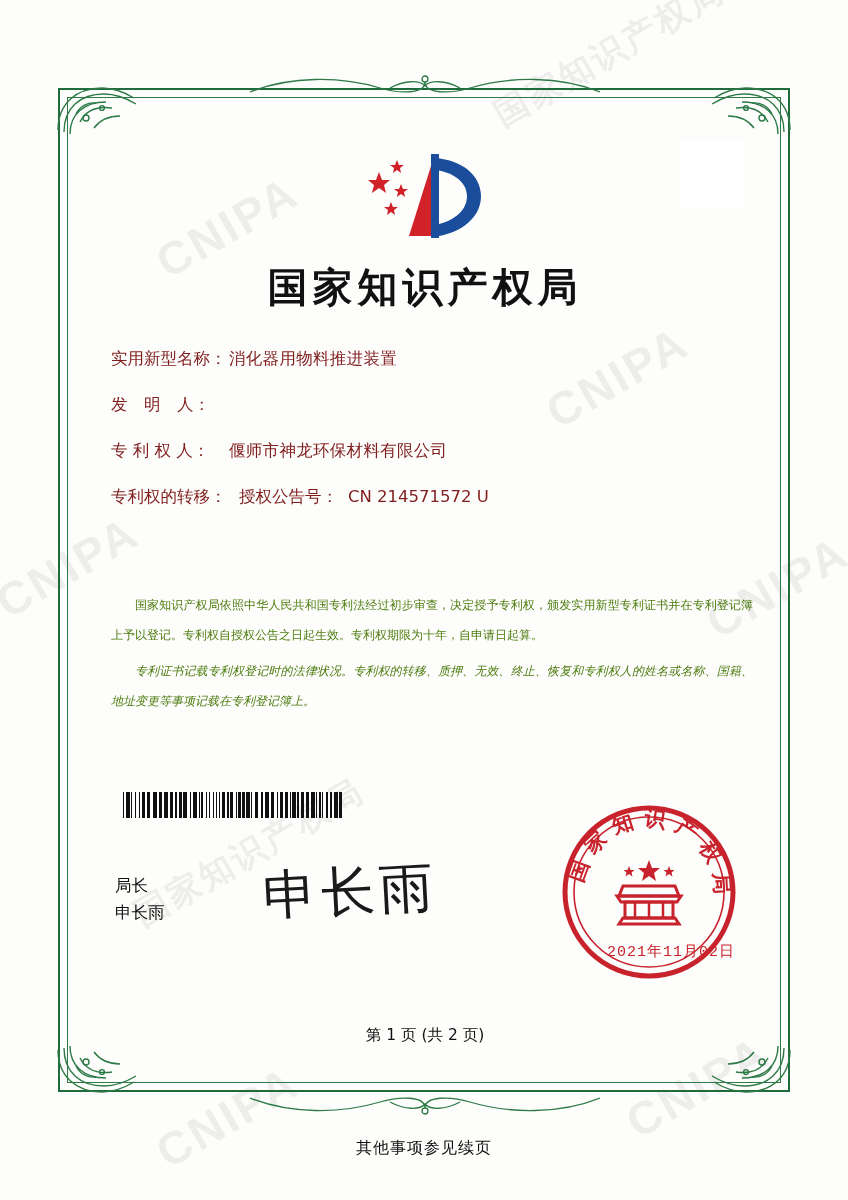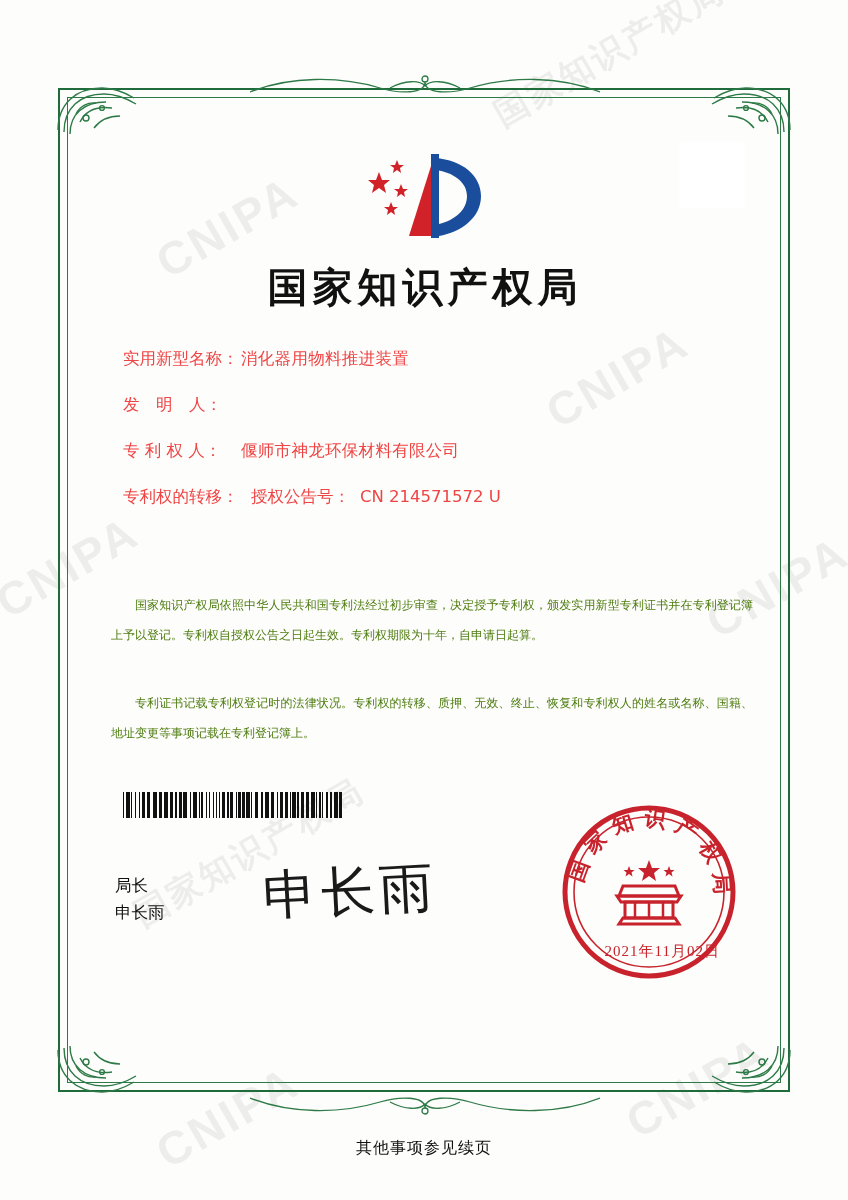--- a/index.html
+++ b/index.html
@@ -128,23 +128,22 @@
     position: absolute;
     left: 16px;
     top: 228px;
     width: 640px;
   }
   .field {
     display: flex;
     align-items: baseline;
     margin-bottom: 24px;
     font-size: 16.5px;
-    color: #ef4444;
+    color: #7f1d1d;
     font-family: "DejaVu Sans", sans-serif;
-    margin-left: 12px;
   }
   .field .lab {
     width: 118px;
     flex: 0 0 118px;
     letter-spacing: 0px;
   }
   .field .val {
     flex: 1;
     letter-spacing: 0.3px;
   }
@@ -161,21 +160,21 @@
     position: absolute;
     left: 16px;
     width: 642px;
     font-size: 12px;
     line-height: 30px;
     color: #4d7c0f;
     text-align: justify;
     font-family: "DejaVu Sans", sans-serif;
   }
   .para.p1 { top: 470px; }
-  .para.p2 { top: 568px; }
+  .para.p2 { top: 536px; font-style: italic; }
   .para .indent { text-indent: 2em; display: block; }
 
   
   .barcode {
     position: absolute;
     left: 28px;
     top: 672px;
     width: 222px;
     height: 26px;
     display: flex;
@@ -208,25 +207,25 @@
   
   .seal {
     position: absolute;
     right: 18px;
     top: 684px;
     width: 176px;
     height: 176px;
   }
   .seal-date {
     position: absolute;
-    right: 35px;
+    right: 20px;
     top: 822px;
     font-size: 15px;
     color: #c8232c;
-    font-family: Liberation Serif, serif;
+    font-family: Liberation Mono, monospace;
     letter-spacing: 1px;
   }
 
   .pagenum {
     position: absolute;
     left: 0;
     top: 905px;
     width: 100%;
     text-align: center;
     font-size: 15.5px;
@@ -508,16 +507,17 @@
         <polygon points="-26,-14 26,-14 30,-4 -30,-4" fill="none" stroke="#c8232c" stroke-width="3"></polygon>
         <g fill="#c8232c">
           <polygon points="0,-40 3,-32 11,-32 5,-27 7,-19 0,-24 -7,-19 -5,-27 -11,-32 -3,-32"></polygon>
           <polygon points="-20,-34 -18.5,-30 -14.5,-30 -17.5,-27.5 -16.5,-23.5 -20,-26 -23.5,-23.5 -22.5,-27.5 -25.5,-30 -21.5,-30"></polygon>
           <polygon points="20,-34 21.5,-30 25.5,-30 22.5,-27.5 23.5,-23.5 20,-26 16.5,-23.5 17.5,-27.5 14.5,-30 18.5,-30"></polygon>
         </g>
       </g>
     </svg>
     <div class="seal-date">2021年11月02日</div>
 
+    <div class="pagenum">第 1 页 (共 2 页)</div>
   </div>
 
   <div class="footnote">其他事项参见续页</div>
 </div>
 
 </body></html>

